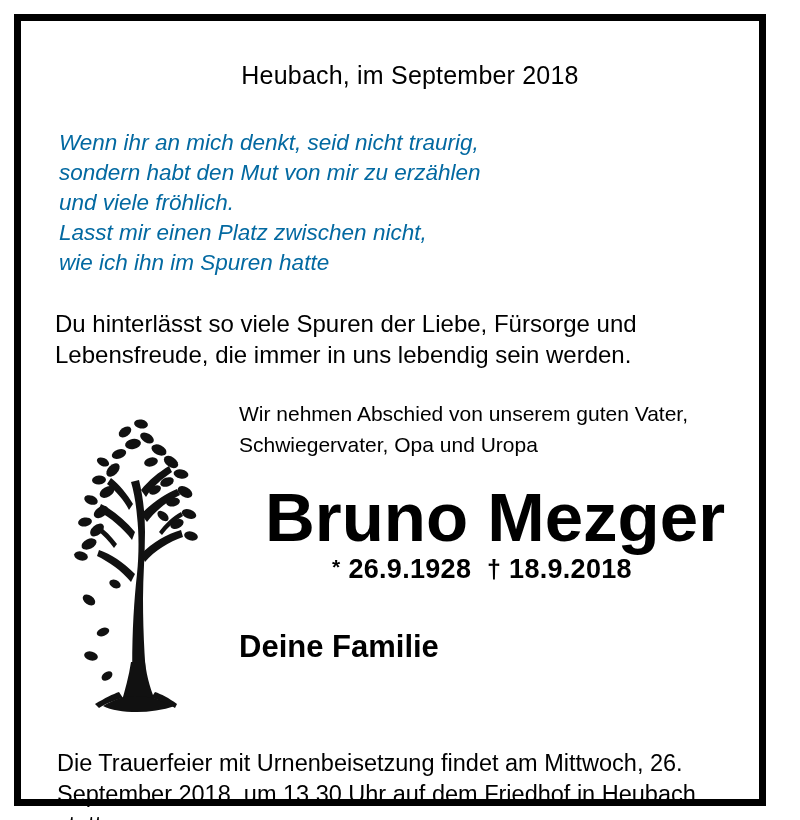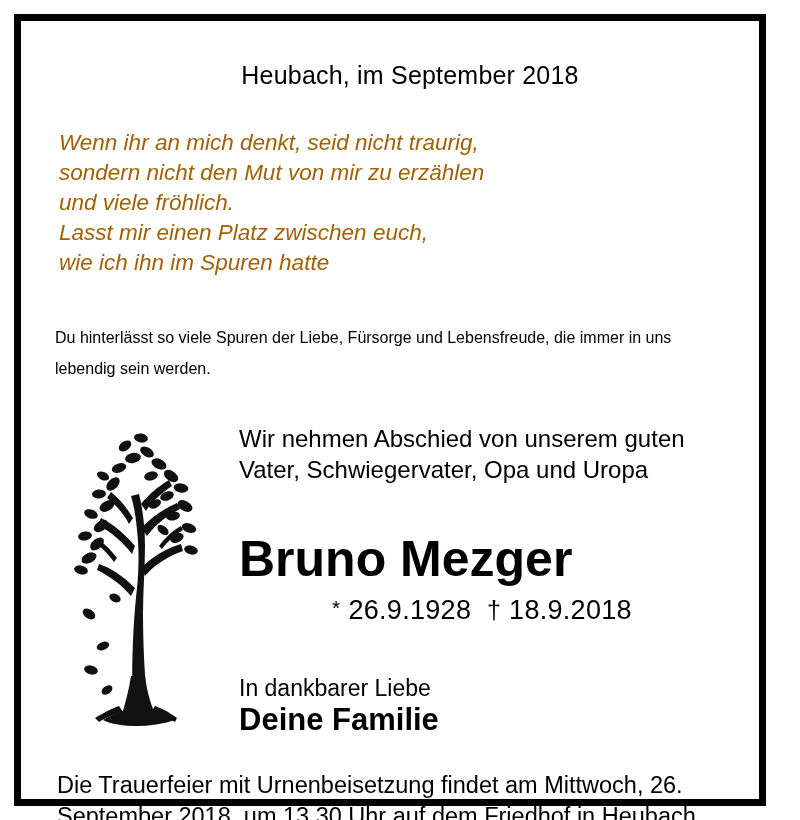--- a/index.html
+++ b/index.html
@@ -34,66 +34,67 @@
     font-size: 25px;
     letter-spacing: 0.2px;
     margin: 14px 0 0 0;
     padding-left: 40px;
   }
   .poem {
     margin-top: 38px;
     font-style: italic;
     font-size: 22.5px;
     line-height: 30px;
-    color: #a16207;
+    color: #0369a1;
     padding-left: 4px;
   }
   .poem div {
     white-space: nowrap;
   }
   .tribute {
-    margin-top: 44px;
-    font-size: 16px;
+    margin-top: 30px;
+    font-size: 24px;
     line-height: 31px;
   }
   .middle-block {
     margin-top: 26px;
     display: flex;
     align-items: flex-start;
   }
   .tree-art {
     width: 170px;
     flex: 0 0 170px;
     padding-top: 8px;
   }
   .tree-art svg {
     display: block;
   }
   .middle-text {
     flex: 1 1 auto;
     padding-left: 14px;
   }
   .farewell {
-    font-size: 24px;
+    font-size: 21px;
     line-height: 31px;
-    margin-top: 13px;
+    margin-top: 2px;
   }
   .deceased-name {
-    text-align: left;
-    font-size: 50px;
+    text-align: right;
+    font-size: 69px;
     font-weight: bold;
     letter-spacing: 0px;
-    margin-top: 44px;
+    margin-top: 28px;
     line-height: 60px;
   }
   .dates {
     text-align: center;
     font-size: 27px;
     margin-top: 6px;
     letter-spacing: 0.3px;
+    font-weight: bold;
   }
   .dates .sym {
     font-size: 21px;
     vertical-align: 4px;
   }
   .dates .cross {
     font-size: 25px;
     vertical-align: 0px;
     padding-left: 8px;
   }
@@ -116,23 +117,23 @@
 </head>
 <body>
 
 <div class="obituary-frame">
   <div class="obituary-inner">
 
     <div class="place-date">Heubach, im September 2018</div>
 
     <div class="poem">
       <div>Wenn ihr an mich denkt, seid nicht traurig,</div>
-      <div>sondern nicht den Mut von mir zu erzählen</div>
+      <div>sondern habt den Mut von mir zu erzählen</div>
       <div>und viele fröhlich.</div>
-      <div>Lasst mir einen Platz zwischen euch,</div>
+      <div>Lasst mir einen Platz zwischen nicht,</div>
       <div>wie ich ihn im Spuren hatte</div>
     </div>
 
     <div class="tribute">Du hinterlässt so viele Spuren der Liebe, Fürsorge und Lebensfreude, die immer in uns lebendig sein werden.</div>
 
     <div class="middle-block">
       <div class="tree-art">
         <svg width="160" height="310" viewBox="0 0 160 310" xmlns="http://www.w3.org/2000/svg" aria-hidden="true">
           <g fill="#111111">
 
@@ -195,21 +196,20 @@
       <div class="middle-text">
         <div class="farewell">Wir nehmen Abschied von unserem guten Vater, Schwiegervater, Opa und Uropa</div>
         <div class="deceased-name">Bruno Mezger</div>
         <div class="dates">
           <span class="sym">*</span>
           <span>26.9.1928</span>
           <span class="cross">†</span>
           <span>18.9.2018</span>
         </div>
         <div class="closing">
-          <div>In dankbarer Liebe</div>
           <div class="family">Deine Familie</div>
         </div>
       </div>
     </div>
 
     <div class="ceremony">Die Trauerfeier mit Urnenbeisetzung findet am Mittwoch, 26. September 2018, um 13.30 Uhr auf dem Friedhof in Heubach statt.</div>
 
   </div>
 </div>
 

